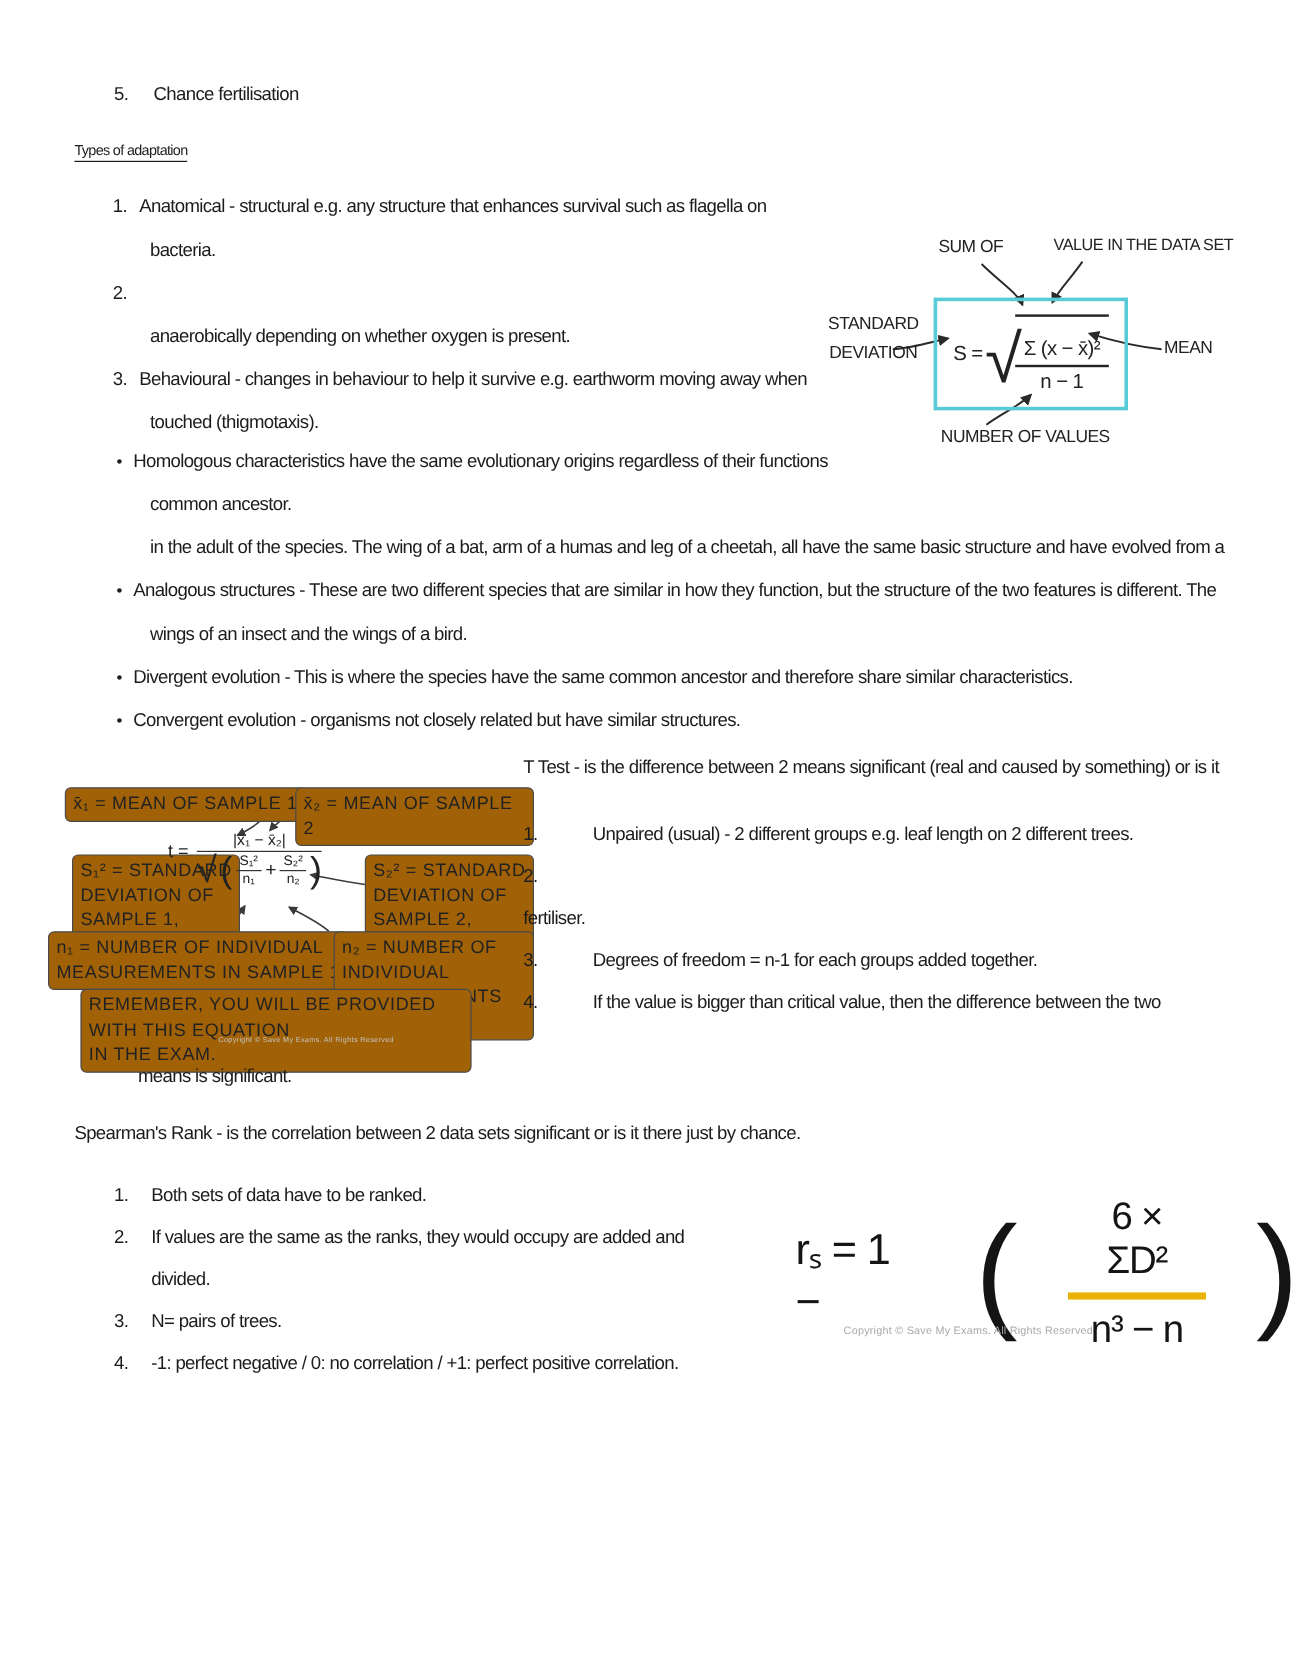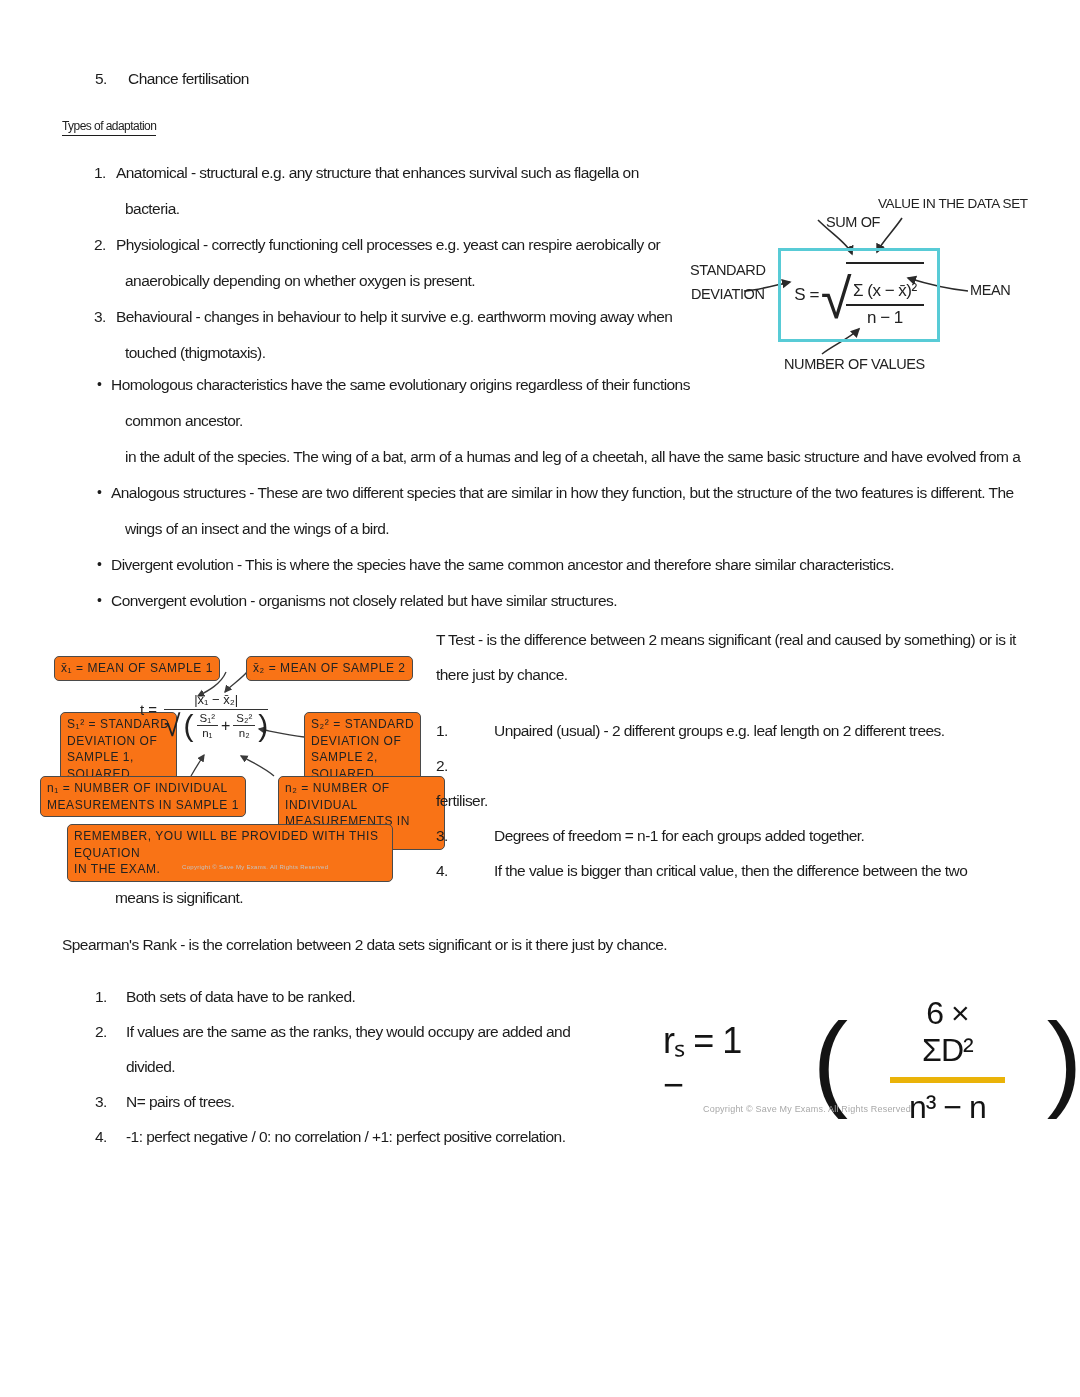--- a/index.html
+++ b/index.html
@@ -26,22 +26,22 @@
   .sdf { display:flex; align-items:center; gap:2px; font-size:17px; color:#222; letter-spacing:-0.5px; }
   .rad { font-size:56px; font-weight:300; line-height:0; position:relative; top:4px; }
   .frac { text-align:center; }
   .sd-frac { border-top:2px solid #222; margin-left:-7px; padding-top:16px; }
   .sd-frac .num { border-bottom:2px solid #222; padding:1px 7px 3px; }
   .sd-frac .den { padding-top:2px; }
   svg.overlay { position:absolute; left:0; top:0; pointer-events:none; }
 
   
   #t-diagram { left:40px; top:648px; width:405px; height:235px; }
-  .tbox { position:absolute; background:#f97316; border:1.2px solid #4a4a4a; border-radius:5px;
-    padding:3px 6px; font-size:12px; letter-spacing:0.55px; color:#222; line-height:1.38;
+  .tbox { position:absolute; background:#a16207; border:1.2px solid #4a4a4a; border-radius:5px;
+    padding:3px 6px; font-size:15px; letter-spacing:0.55px; color:#222; line-height:1.38;
     white-space:pre-line; }
   .tf { position:absolute; left:100px; top:44px; display:flex; gap:7px; color:#222; }
   .tf-lhs { font-size:15px; margin-top:9px; letter-spacing:0; }
   .tf-frac .num { font-size:13px; text-align:center; border-bottom:1.4px solid #333; padding:0 6px 2px; }
   .tf-den { display:flex; align-items:center; gap:3px; padding-top:2px; justify-content:center; }
   .tf-sqrt, .tf-paren { font-size:30px; font-weight:300; line-height:0.85; color:#222; }
   .mini { font-size:11.5px; text-align:center; }
   .mini .mnum { border-bottom:1.2px solid #333; padding:0 3px 1px; }
   .mini .mden { padding-top:1px; }
   .tiny-copy { position:absolute; left:142px; top:216px; font-size:6px; color:#c4c4c4; letter-spacing:0.3px; }
@@ -72,21 +72,20 @@
   <div class="abs hand" style="left:94px; top:164px;">
     <div class="row">
       <span class="anum">1.</span>
       <span>Anatomical - structural e.g. any structure that enhances survival such as flagella on</span>
     </div>
     <div class="row acont">
       <span>bacteria.</span>
     </div>
     <div class="row">
       <span class="anum">2.</span>
-      <span>Physiological - correctly functioning cell processes e.g. yeast can respire aerobically or</span>
     </div>
     <div class="row acont">
       <span>anaerobically depending on whether oxygen is present.</span>
     </div>
     <div class="row">
       <span class="anum">3.</span>
       <span>Behavioural - changes in behaviour to help it survive e.g. earthworm moving away when</span>
     </div>
     <div class="row acont">
       <span>touched (thigmotaxis).</span>
@@ -127,21 +126,21 @@
         <marker id="ah1" markerWidth="7" markerHeight="7" refX="5" refY="3" orient="auto">
           <path d="M0,0 L6,3 L0,6 Z" fill="#2a2a2a"></path>
         </marker>
       </defs>
       <path d="M 138,28 C 152,42 168,52 172,62" stroke="#2a2a2a" stroke-width="1.6" fill="none" marker-end="url(#ah1)"></path>
       <path d="M 222,26 C 214,38 202,50 197,60" stroke="#2a2a2a" stroke-width="1.6" fill="none" marker-end="url(#ah1)"></path>
       <path d="M 64,99 C 80,98 96,93 110,90" stroke="#2a2a2a" stroke-width="1.6" fill="none" marker-end="url(#ah1)"></path>
       <path d="M 288,99 C 268,97 244,91 228,86" stroke="#2a2a2a" stroke-width="1.6" fill="none" marker-end="url(#ah1)"></path>
       <path d="M 142,162 C 152,154 170,146 179,137" stroke="#2a2a2a" stroke-width="1.6" fill="none" marker-end="url(#ah1)"></path>
     </svg>
-    <div class="abs cap" style="left:102px; top:22px;margin-left:44px;">SUM OF</div>
+    <div class="abs cap" style="left:102px; top:6px;">SUM OF</div>
     <div class="abs cap" style="left:198px; top:4px; font-size:13.5px;">VALUE IN THE DATA SET</div>
     <div class="abs cap" style="left:10px; top:66px; text-align:center; white-space:pre-line; line-height:24px;">STANDARD
 DEVIATION</div>
     <div class="abs cap" style="left:290px; top:90px;">MEAN</div>
     <div class="abs cap" style="left:104px; top:164px;">NUMBER OF VALUES</div>
     <div class="sd-box">
       <div class="sdf">
         <span>S =</span>
         <span class="rad">√</span>
         <span class="frac sd-frac">
@@ -202,23 +201,20 @@
           <span class="tf-paren">)</span>
         </span>
       </span>
     </div>
   </div>
 
   <div class="abs hand" style="left:436px; top:631px;">
     <div class="row" style="height:35px;">
       <span>T Test - is the difference between 2 means significant (real and caused by something) or is it</span>
     </div>
-    <div class="row" style="height:35px;">
-      <span>there just by chance.</span>
-    </div>
     <div style="height:21px;"></div>
     <div class="row" style="height:35px;">
       <span class="tnum">1.</span>
       <span>Unpaired (usual) - 2 different groups e.g. leaf length on 2 different trees.</span>
     </div>
     <div class="row" style="height:35px;">
       <span class="tnum">2.</span>
     </div>
     <div class="row" style="height:35px;">
       <span>fertiliser.</span>

